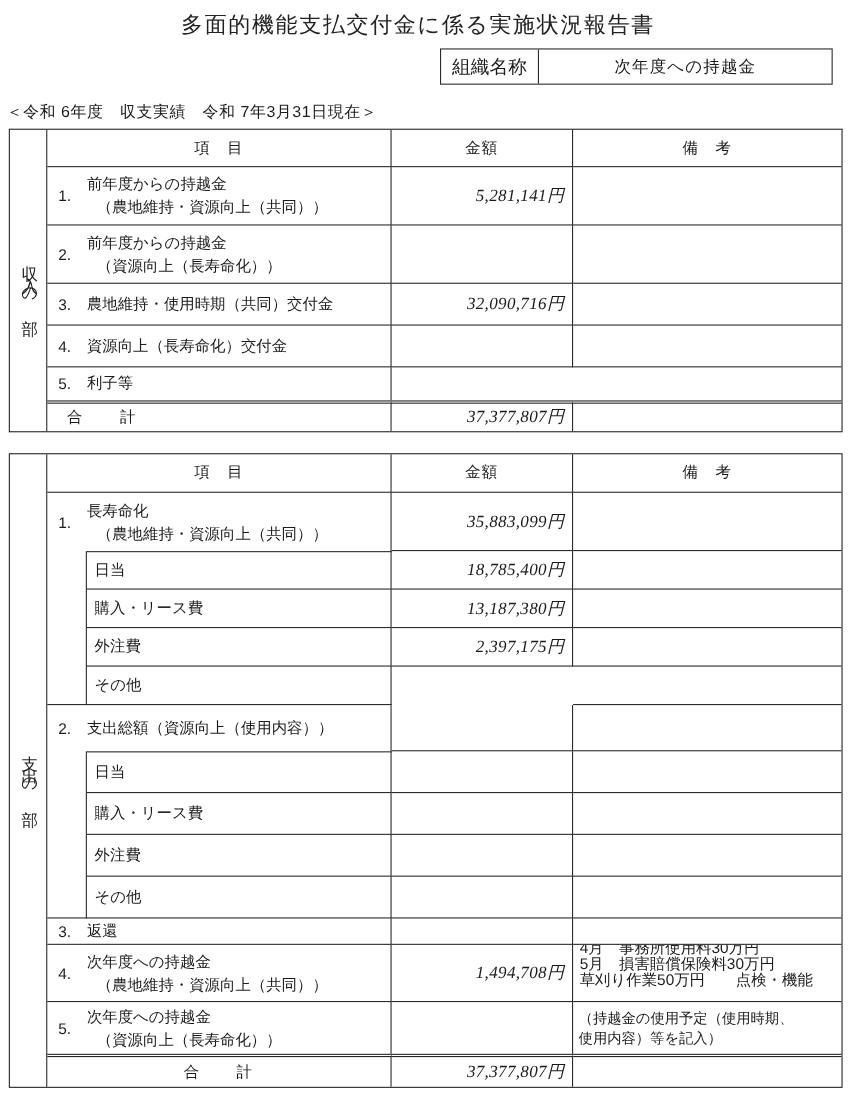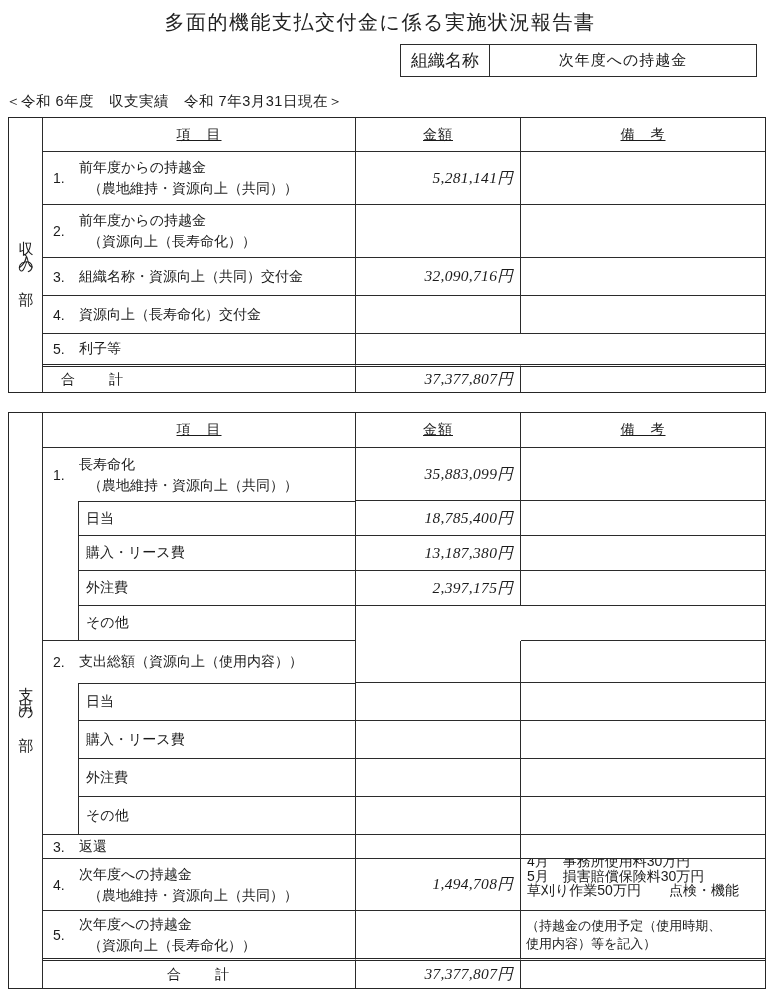--- a/index.html
+++ b/index.html
@@ -40,21 +40,21 @@
   }
   .c {
     border-right:1.1px solid #2b2b2b; border-bottom:1.1px solid #2b2b2b;
     box-sizing:border-box; display:flex; align-items:center;
     font-size:14px; min-width:0; overflow:hidden;
   }
   .last { border-right:none; }
   .nbb  { border-bottom:none; }
   .bt   { border-top:1.1px solid #2b2b2b; }
   .dbl  { border-top:3.5px double #262626; }
-  .hd   { justify-content:center; letter-spacing:1px;text-decoration:underline; }
+  .hd   { justify-content:center; letter-spacing:1px; }
   .vlabel {
     grid-column:1; grid-row:1/-1; border-bottom:none;
     writing-mode:vertical-rl; text-orientation:upright;
     display:flex; align-items:center; justify-content:center;
     font-size:15px; letter-spacing:11px; padding-top:10px;
   }
   .item { padding-left:2px; }
   .no { flex:0 0 26px; padding-left:8px; box-sizing:content-box; font-size:14px; }
   .lines { display:flex; flex-direction:column; justify-content:center; gap:4px; line-height:1.2; }
   .l2 { padding-left:9px; }
@@ -109,21 +109,21 @@
     <span class="lines">
       <span>前年度からの持越金</span>
       <span class="l2">（資源向上（長寿命化））</span>
     </span>
   </div>
   <div class="c amt" style="grid-area:3/3"></div>
   <div class="c last" style="grid-area:3/4"></div>
 
   <div class="c item" style="grid-area:4/2">
     <span class="no">3.</span>
-    <span>組織名称・資源向上（共同）交付金</span>
+    <span>農地維持・使用時期（共同）交付金</span>
   </div>
   <div class="c amt" style="grid-area:4/3">32,090,716円</div>
   <div class="c last" style="grid-area:4/4"></div>
 
   <div class="c item" style="grid-area:5/2">
     <span class="no">4.</span>
     <span>資源向上（長寿命化）交付金</span>
   </div>
   <div class="c amt" style="grid-area:5/3"></div>
   <div class="c last" style="grid-area:5/4"></div>

